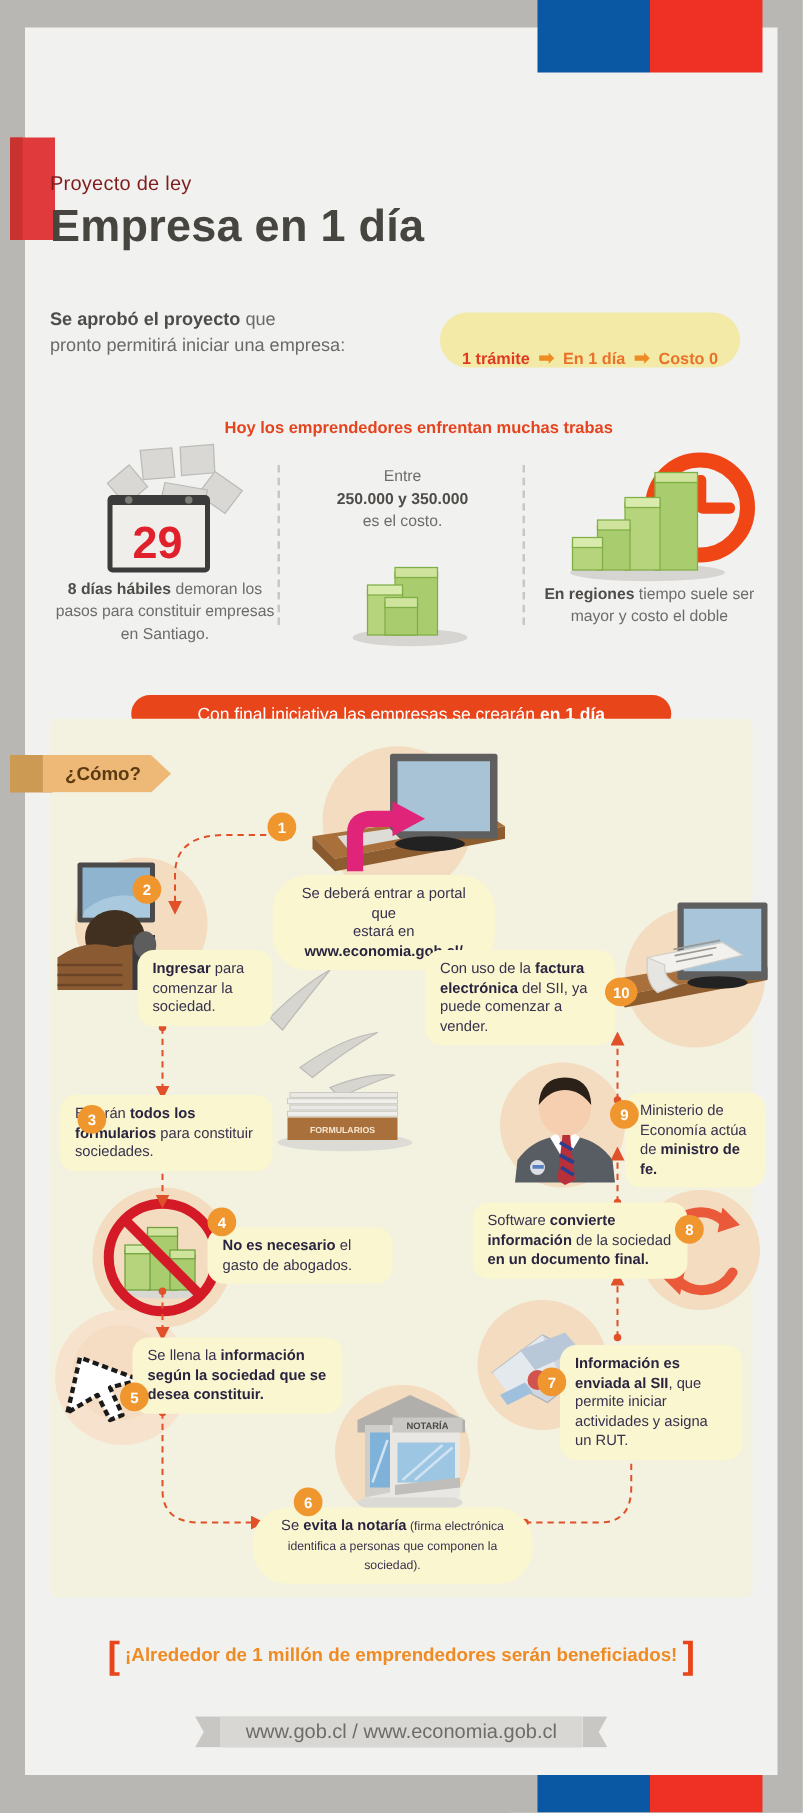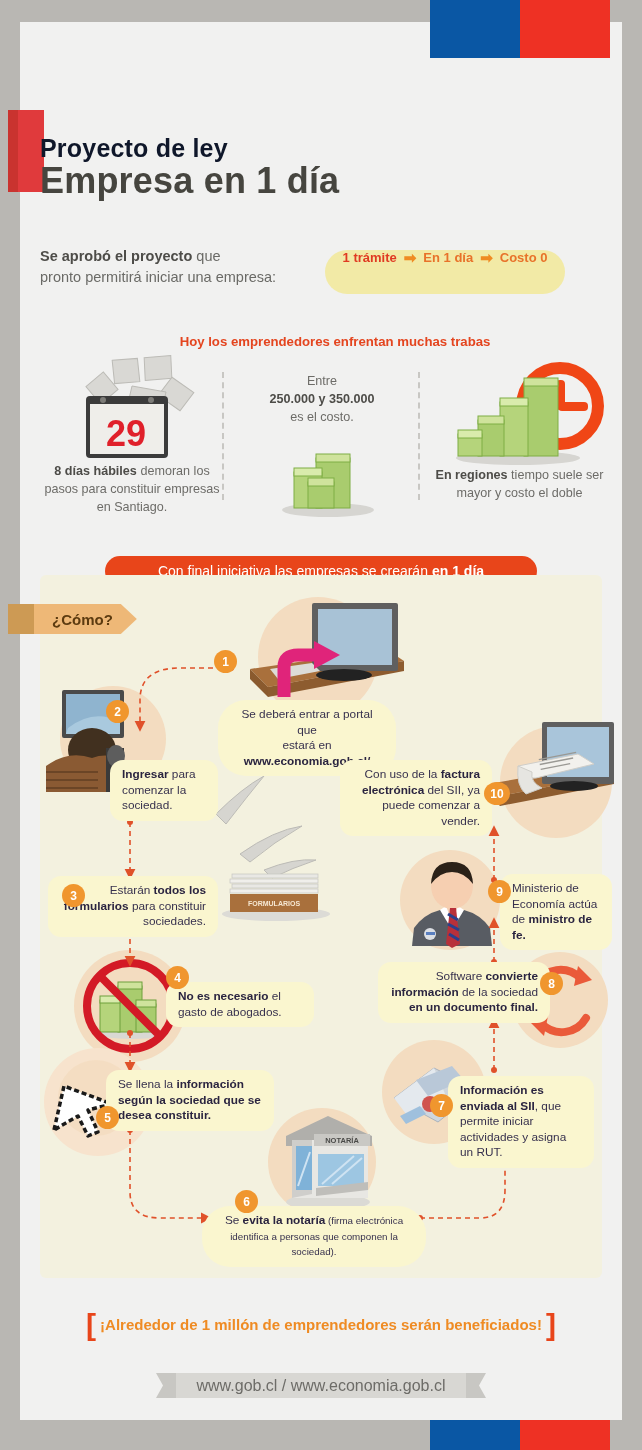--- a/index.html
+++ b/index.html
@@ -39,38 +39,38 @@
     background: #e03a3c;
   }
   #title-tab:after{
     content:""; position:absolute; left:0; top:0; width:10px; height:100%;
     background:#c9332f;
   }
 
   
   #header { position: absolute; left: 40px; top: 135px; width: 420px; }
   #kicker {
-    font-size: 25px; font-weight: bold; color: #0f172a; letter-spacing: .2px;
+    font-size: 16px; font-weight: normal; color: #7f1d1d; letter-spacing: .2px;
     line-height: 26px;
   }
   #maintitle {
     font-size: 36px; font-weight: bold; color: #46453f; letter-spacing: .2px;
     line-height: 36px; margin-top: 2px;
   }
 
   
   #intro { position: absolute; left: 40px; top: 246px; width: 300px;
            font-size: 14.5px; line-height: 21px; color: #6a6a66; }
   #intro b { color: #4d4c48; font-weight: bold; }
 
   #pill {
-    position: absolute; left: 325px; top: 250px;
+    position: absolute; left: 352px; top: 250px;
     width: 240px; height: 44px; border-radius: 22px;
     background: #f2eaa6;
-    display: flex; align-items: flex-start; justify-content: center; gap: 7px;
+    display: flex; align-items: flex-end; justify-content: center; gap: 7px;
     font-size: 13px; font-weight: bold; color: #e8722a;
   }
   #pill .tr1 { color:#e03a22; }
   #pill .arw { color:#ef8b23; font-size:15px; line-height:1; }
 
   
   #stats-title {
     position: absolute; left: 0; top: 334px; width: 642px; text-align: center;
     font-size: 13.2px; font-weight: bold; color: #e4451f; padding-left: 28px;
   }
@@ -122,21 +122,21 @@
     z-index: 6;
   }
   
   .callout {
     position: absolute; background: #faf6cf; border-radius: 13px;
     padding: 7px 12px; font-size: 11.8px; line-height: 15.5px;
     color: #37314e; z-index: 5;
   }
   .callout b { font-weight: bold; color:#2a2440; }
   .callout.c { text-align: center; border-radius: 28px; }
-  .callout.r { text-align: right; }
+  .callout.r { text-align: left; }
   .small { font-size: 9.8px; line-height: 13px; }
 
   
   .blob { position: absolute; border-radius: 50%; background: #f3dcc0; z-index: 1; }
   .blob2 { position: absolute; border-radius: 50%; background: #f7e3cd; z-index: 1; }
 
   svg { display: block; overflow: visible; }
   #flow { position: absolute; left: 0; top: 0; width: 642px; height: 1450px;
           pointer-events: none; z-index: 3; }
 

